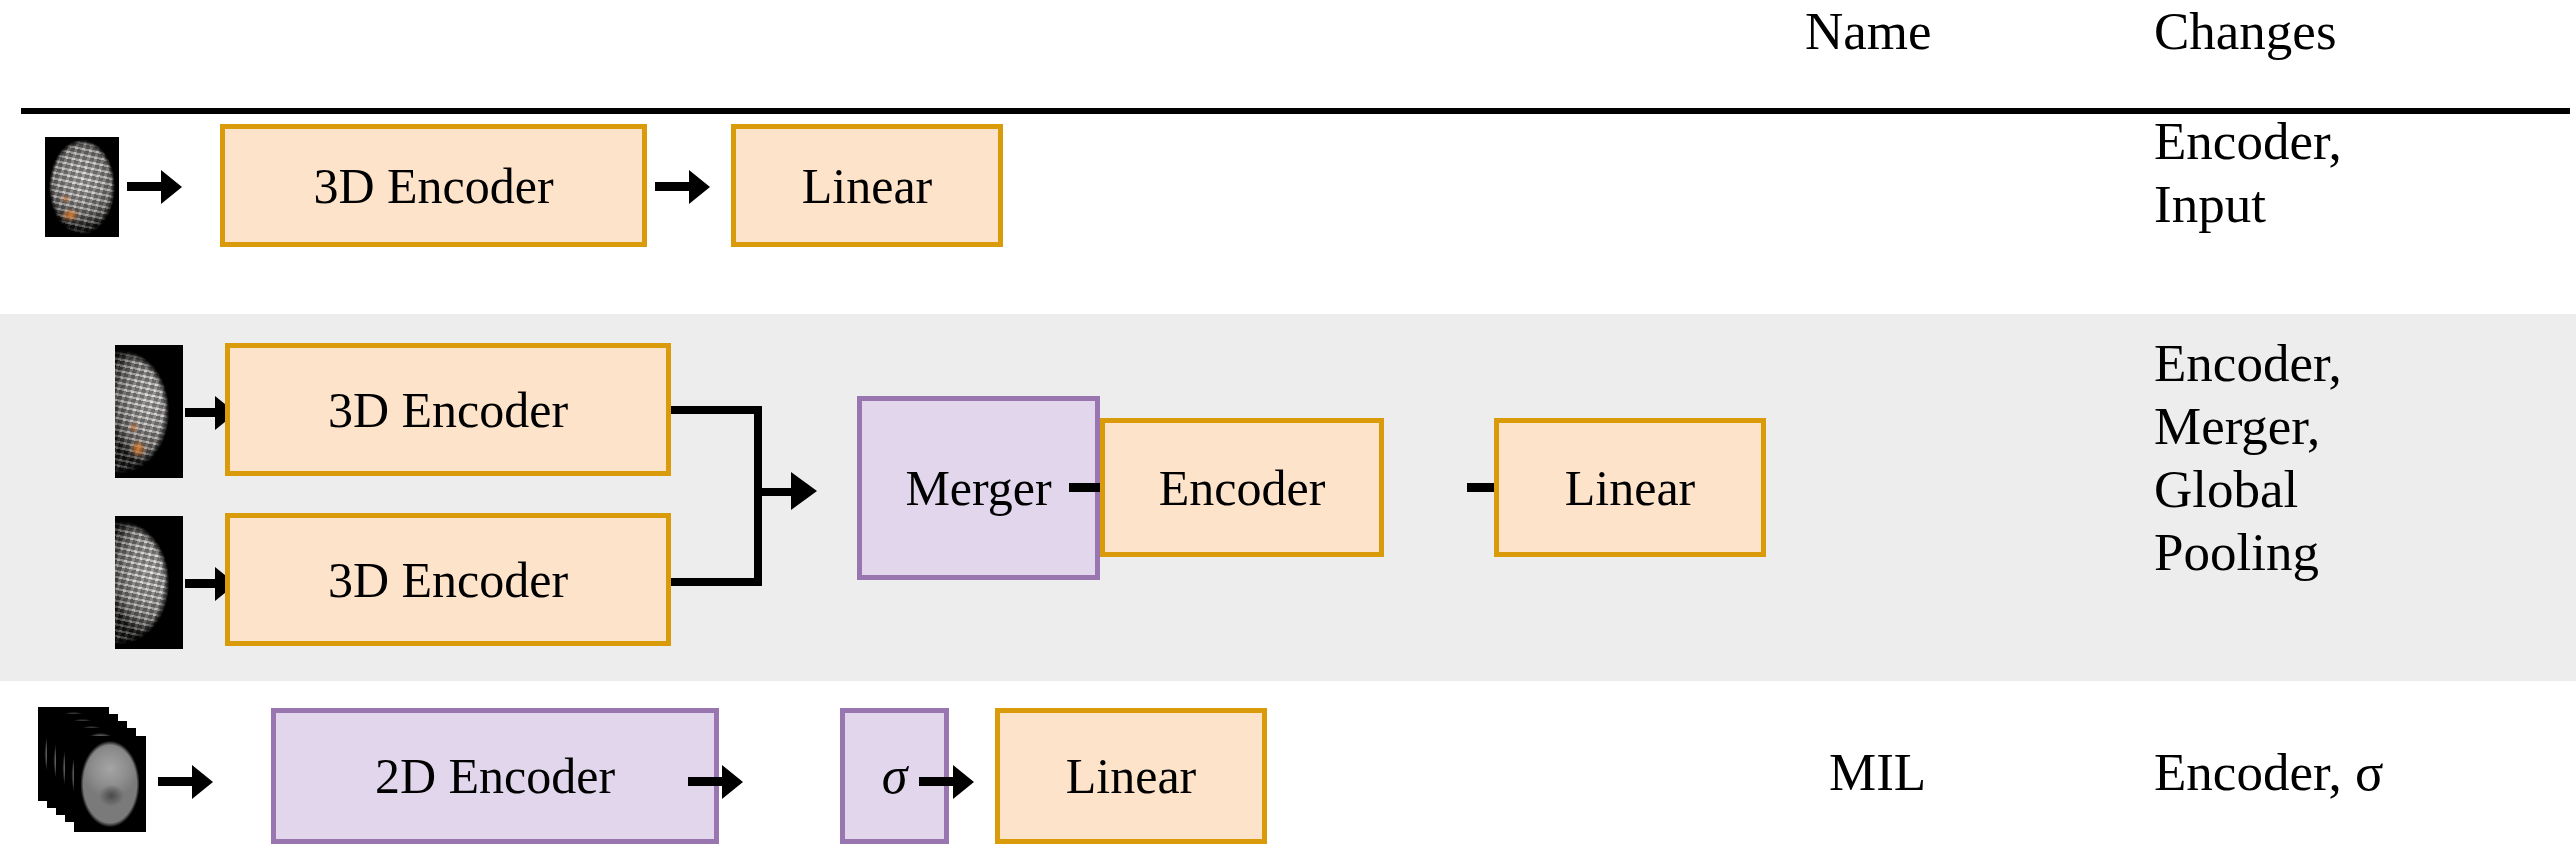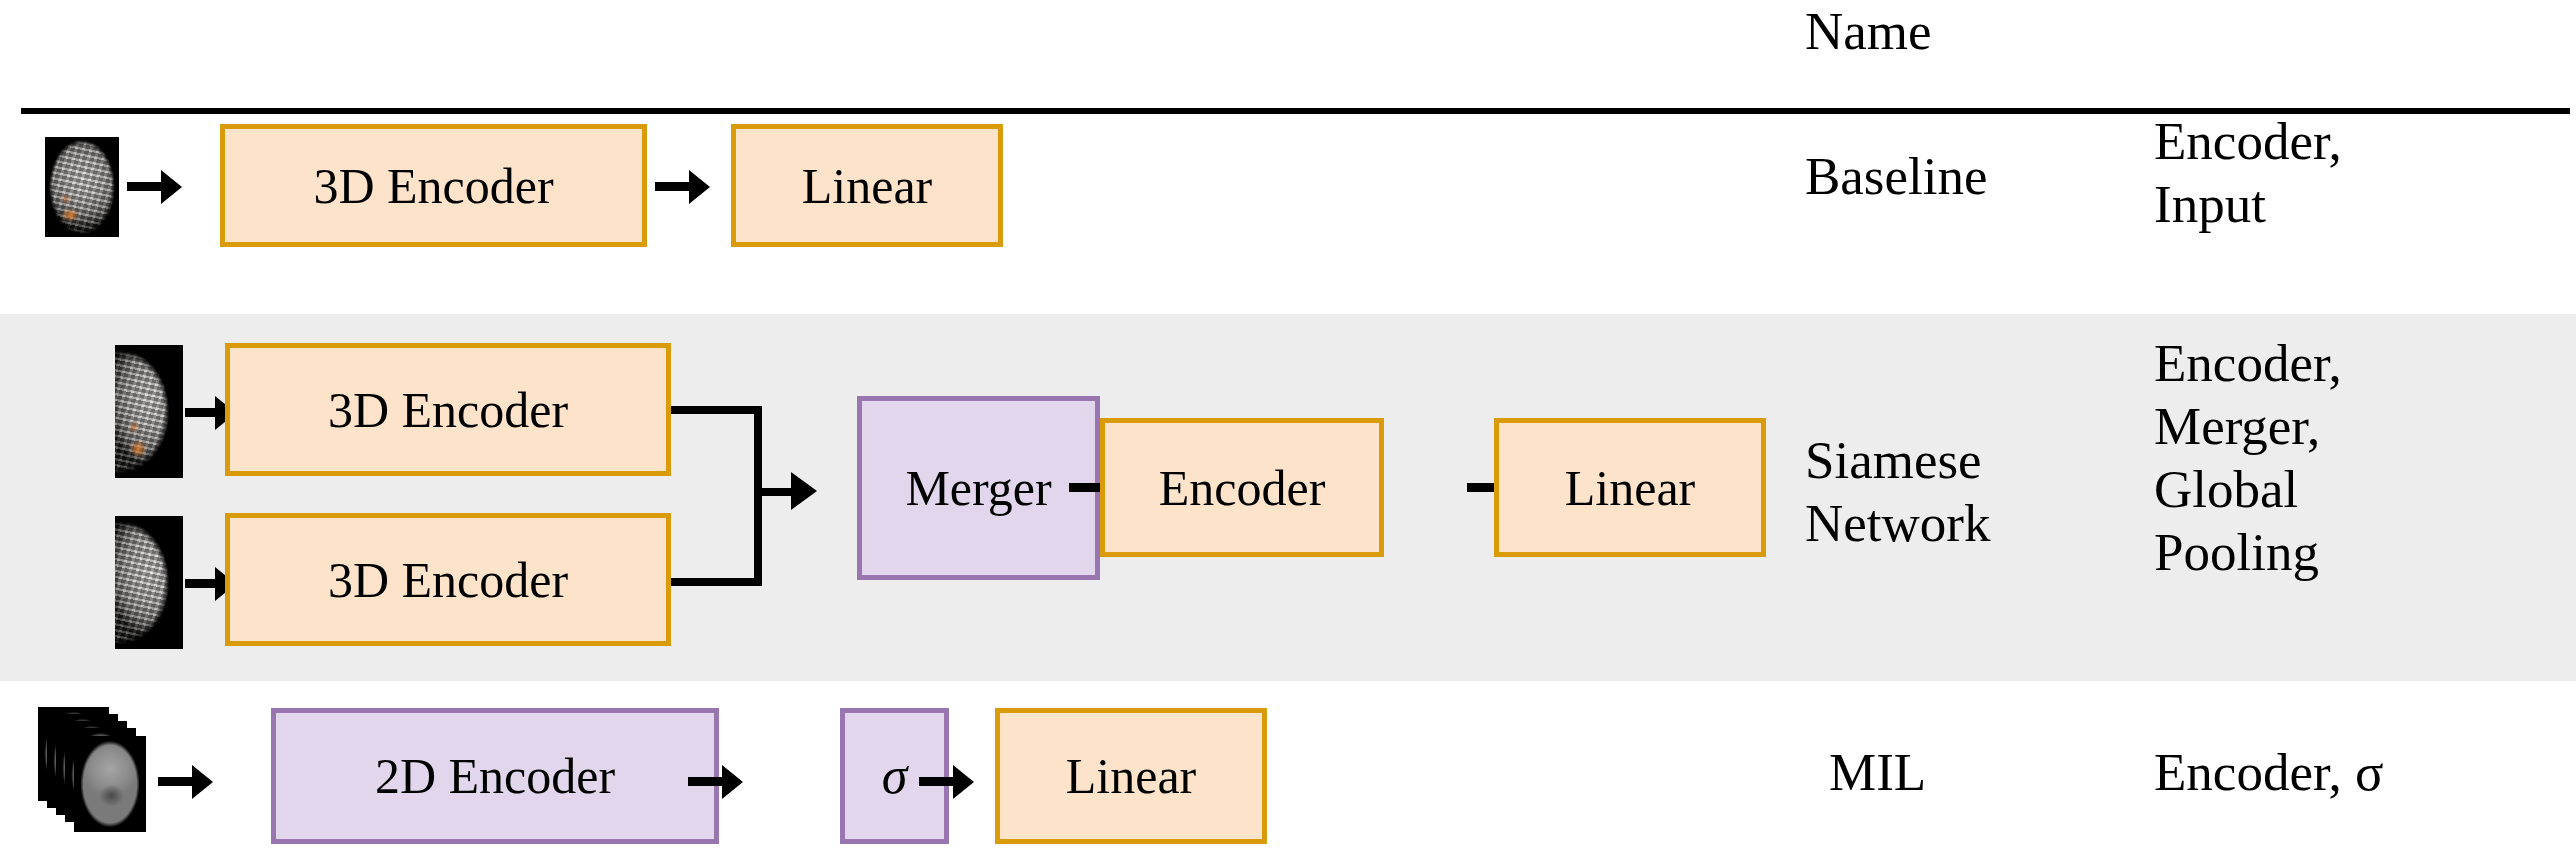--- a/index.html
+++ b/index.html
@@ -101,20 +101,21 @@
   .cell-name{left:1805px;}
   .cell-changes{left:2154px;}
 </style>
 </head>
 <body>
 
 <div class="table">
 
   <div class="header-row">
     <div class="hdr hdr-name">Name</div>
+    <div class="hdr hdr-changes">Changes</div>
   </div>
   <div class="toprule"></div>
 
   <div class="row row-1">
 
     <div class="brain-wrap" style="left:45px;top:22.6px;width:74px;height:100px;">
       <div class="brain-3d"></div>
     </div>
 
     <div class="arrow" style="left:127px;top:68px;width:36px;"></div>
@@ -122,21 +123,20 @@
     <div class="box orange" style="left:220px;top:10.4px;width:427px;height:123px;">
       <span>3D Encoder</span>
     </div>
 
     <div class="arrow" style="left:655px;top:68px;width:36px;"></div>
 
     <div class="box orange" style="left:731px;top:10.4px;width:272px;height:123px;">
       <span>Linear</span>
     </div>
 
-    <div class="cell cell-name" style="top:31px;">Baseline</div>
     <div class="cell cell-changes" style="top:-3.9px;">Encoder,
 Input</div>
   </div>
 
   <div class="row row-2">
 
     <div class="brain-wrap" style="left:115px;top:31px;width:68px;height:133px;">
       <div class="brain-3d half"></div>
     </div>
     <div class="arrow" style="left:185px;top:94px;width:32px;"></div>
@@ -169,22 +169,20 @@
     <div class="box orange" style="left:1100px;top:104px;width:284px;height:139px;">
       <span>Encoder</span>
     </div>
 
     <div class="arrow" style="left:1467px;top:169px;width:35px;"></div>
 
     <div class="box orange" style="left:1494px;top:104px;width:272px;height:139px;">
       <span>Linear</span>
     </div>
 
-    <div class="cell cell-name" style="top:115px;">Siamese
-Network</div>
     <div class="cell cell-changes" style="top:18px;">Encoder,
 Merger,
 Global
 Pooling</div>
   </div>
 
   <div class="row row-3">
 
     <div class="slice-stack" style="left:38px;top:26px;width:123px;height:129px;">
       <div class="slice" style="left:0px;top:0px;width:71px;height:94px;">

